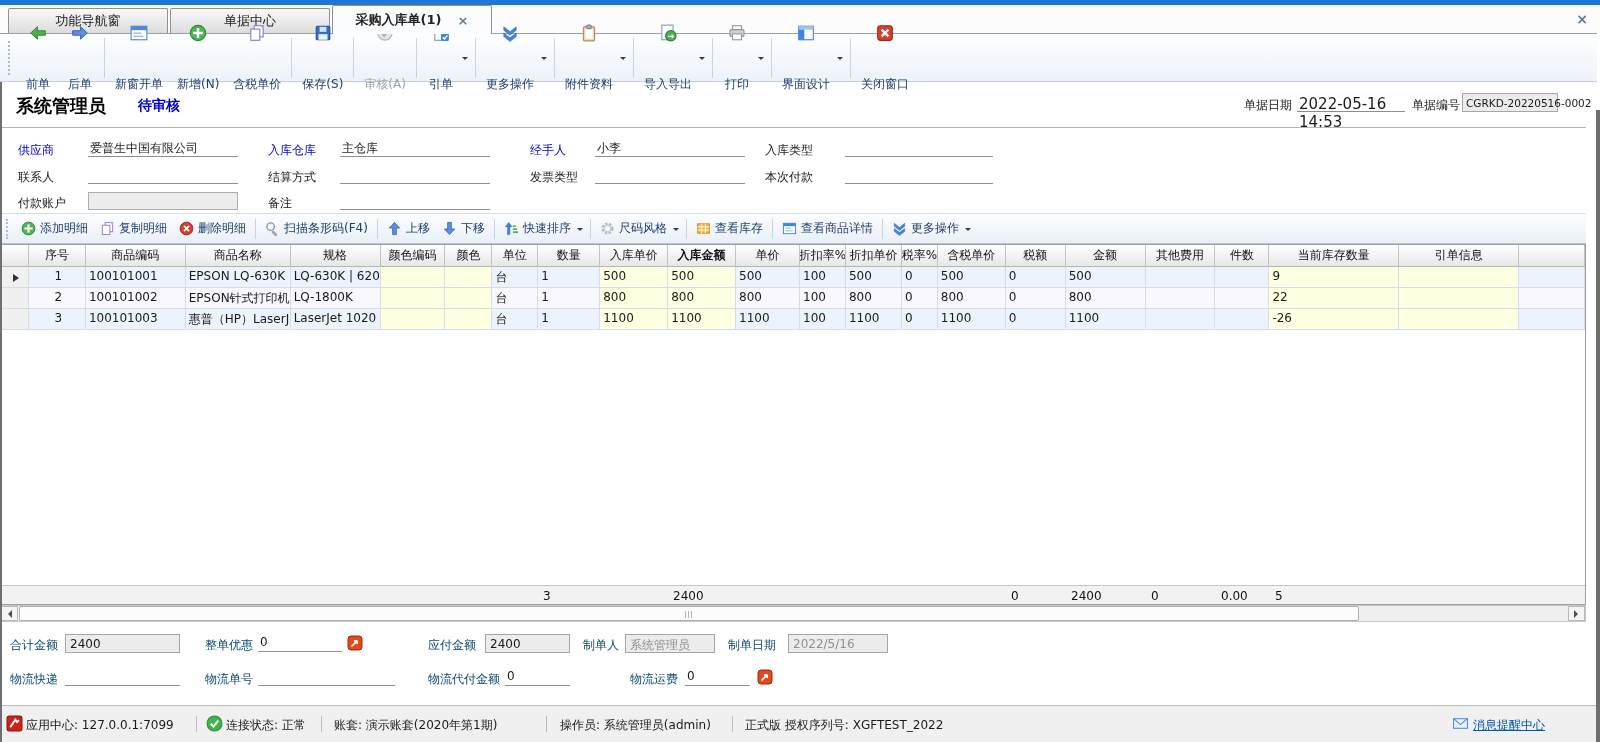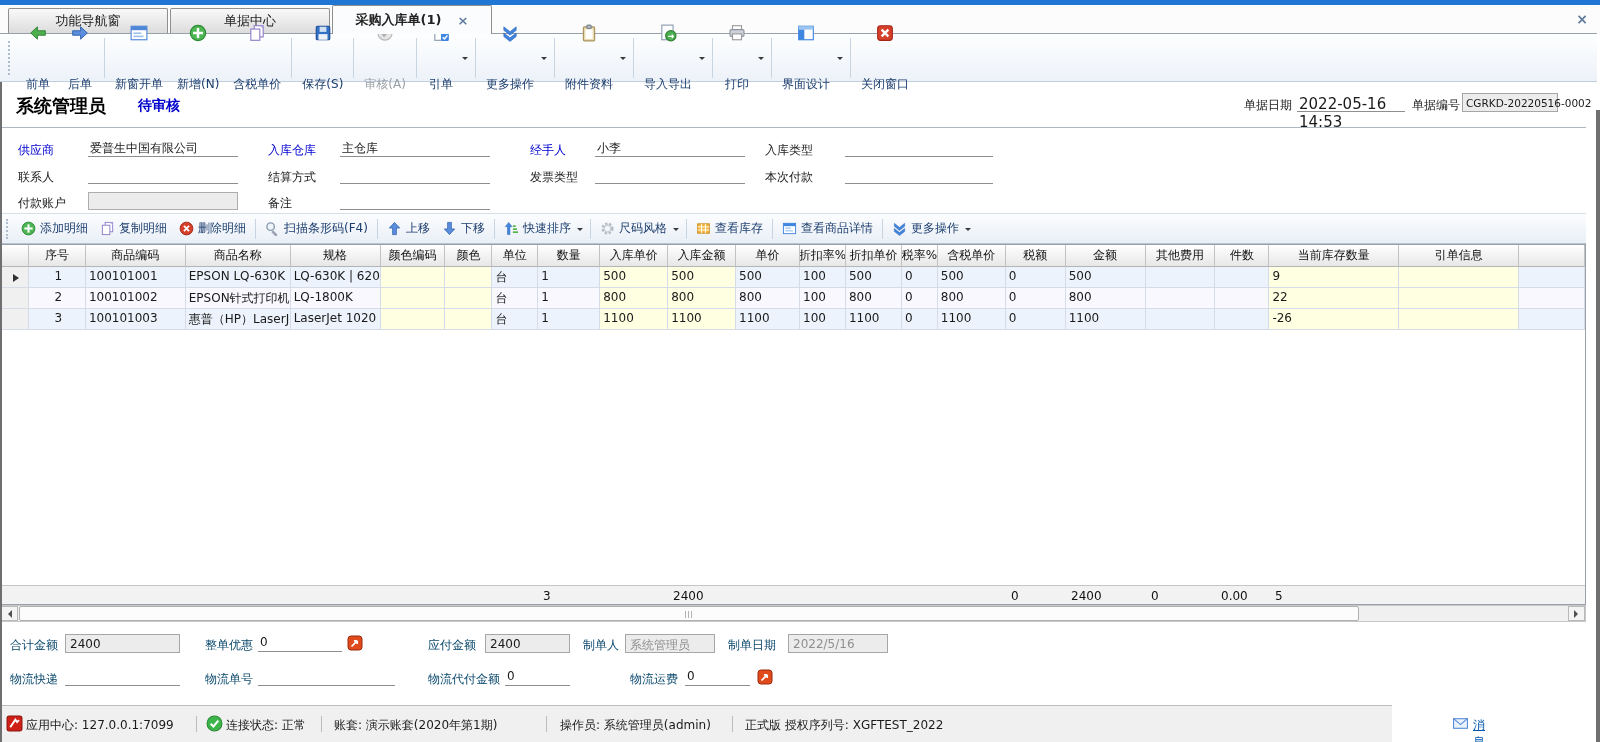--- a/index.html
+++ b/index.html
@@ -79,21 +79,21 @@
 
   
   .footer { position:absolute; left:0; top:626px; width:1586px; height:74px; background:#fff; }
   .ft-label { position:absolute; font-size:12px; color:#0c4a6e; }
   .ft-box { position:absolute; height:19px; background:#ececec; border:1px solid #a6a6a6; font-size:12px; padding:2px 2px 0 4px; }
   .ft-box.dim { color:#8f8f8f; }
   .ft-line { position:absolute; height:18px; border-bottom:1px solid #8e8e8e; font-size:12px; padding:1px 2px 0 2px; }
   .ft-icon { position:absolute; width:16px; height:16px; }
 
   
-  .statusbar { position:absolute; left:0; top:705px; width:1392px; height:37px; background:#f0f0f0; border-top:1px solid #bdbdbd; }
+  .statusbar { position:absolute; left:0; top:705px; width:1600px; height:37px; background:#f0f0f0; border-top:1px solid #bdbdbd; }
   .sb-item { position:absolute; top:11px; font-size:12px; color:#1a1a1a; white-space:nowrap; }
   .sb-sep { position:absolute; top:10px; width:1px; height:16px; background:#bcbcbc; }
   .sb-icon { position:absolute; top:9px; width:17px; height:17px; }
   .sb-link { position:absolute; top:11px; font-size:12px; color:#0057ae; text-decoration:underline; }
 
   .edge-left { position:absolute; left:0; top:33px; width:2px; height:709px; background:#6f6f6f; }
   .edge-right { position:absolute; left:1596px; top:110px; width:4px; height:632px; background:#6f6f6f; }
   .ticon svg, .ft-icon svg, .sb-icon svg { width:100%; height:100%; display:block; }
 </style>
 </head>
@@ -476,21 +476,21 @@
         <div class="g-hcell" style="width: 28px;"></div>
         <div class="g-hcell" style="width: 57px; text-align: center;">序号</div>
         <div class="g-hcell" style="width: 100px;">商品编码</div>
         <div class="g-hcell" style="width: 105px;">商品名称</div>
         <div class="g-hcell" style="width: 90px;">规格</div>
         <div class="g-hcell" style="width: 65px;">颜色编码</div>
         <div class="g-hcell" style="width: 47px;">颜色</div>
         <div class="g-hcell" style="width: 46px;">单位</div>
         <div class="g-hcell" style="width: 62px;">数量</div>
         <div class="g-hcell" style="width: 68px;">入库单价</div>
-        <div class="g-hcell" style="width: 68px;">入库金额</div>
+        <div class="g-hcell" style="width: 68px; font-weight: bold;">入库金额</div>
         <div class="g-hcell" style="width: 64px;">单价</div>
         <div class="g-hcell" style="width: 46px;">折扣率%</div>
         <div class="g-hcell" style="width: 56px;">折扣单价</div>
         <div class="g-hcell" style="width: 36px;">税率%</div>
         <div class="g-hcell" style="width: 68px;">含税单价</div>
         <div class="g-hcell" style="width: 60px;">税额</div>
         <div class="g-hcell" style="width: 80px;">金额</div>
         <div class="g-hcell" style="width: 70px;">其他费用</div>
         <div class="g-hcell" style="width: 54px;">件数</div>
         <div class="g-hcell" style="width: 130px;">当前库存数量</div>

